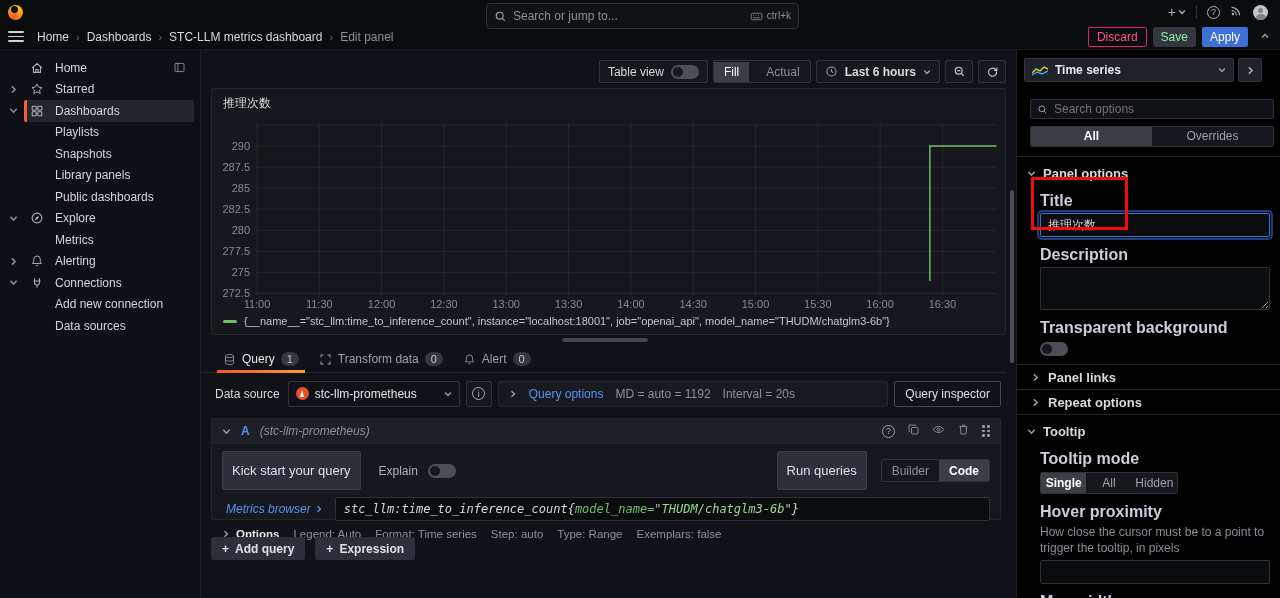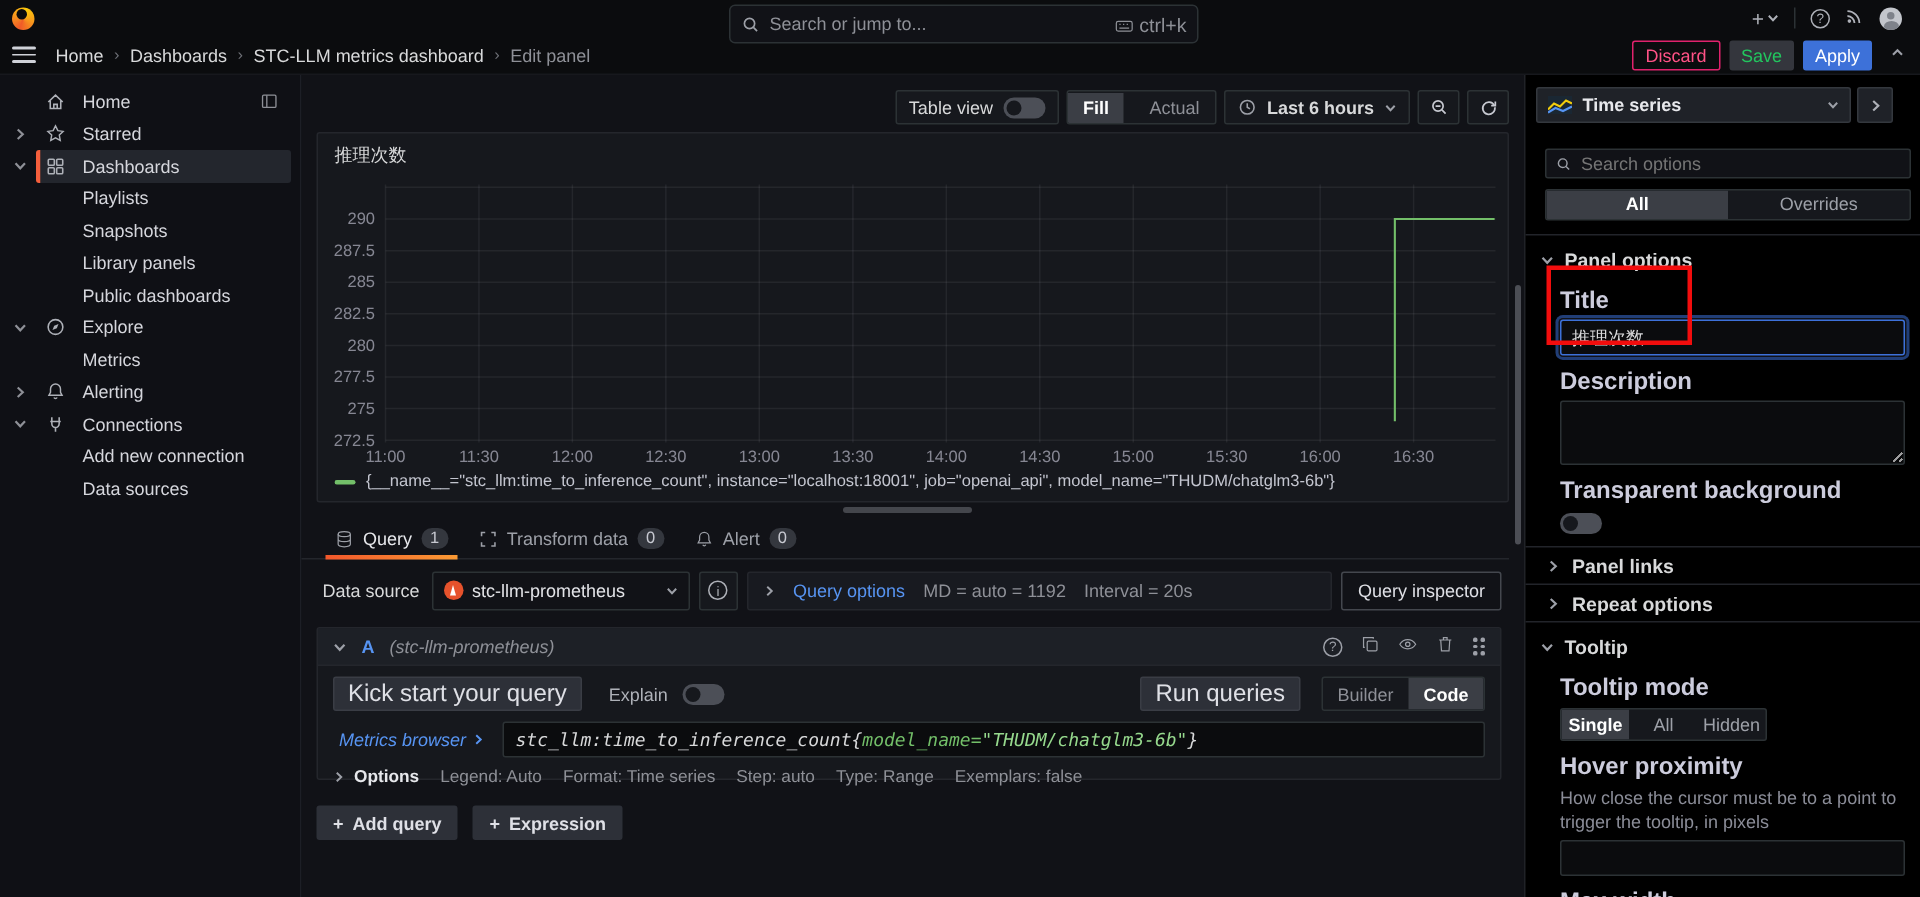--- a/index.html
+++ b/index.html
@@ -9,39 +9,39 @@
 
   
   .topbar { position:relative; height:24px; background:#0b0c0e; display:flex; align-items:center; }
   .logo { width:15px; height:15px; margin-left:8px; border-radius:50%;
     background:conic-gradient(from 200deg,#f05a28,#f8981d,#fbca0a,#f8981d,#f05a28); position:relative; }
   .logo::after { content:''; position:absolute; left:3px; top:1px; width:7px; height:7px;
     border-radius:50%; background:#0b0c0e; }
   .gsearch { position:absolute; left:486px; top:3px; width:313px; height:18px; border:1px solid #2c3235;
     border-radius:4px; background:#111217; display:flex; align-items:center; padding:12px 7px; gap:6px; color:#8e9097; }
   .gsearch .grow { flex:1; }
-  .kbd { display:flex; align-items:flex-end; gap:4px; color:#8e9097; font-size:13px; }
+  .kbd { display:flex; align-items:flex-start; gap:4px; color:#8e9097; font-size:10px; }
   .top-right { margin-left:auto; display:flex; align-items:center; gap:10px; padding-right:12px; color:#aeb1b8; }
   .vdiv { width:1px; height:14px; background:#2c3235; }
   .avatar { width:15px; height:15px; border-radius:50%; background:#c3c6cc; position:relative; overflow:hidden; }
   .avatar::before { content:''; position:absolute; left:5px; top:3px; width:5px; height:5px; border-radius:50%; background:#7e828a; }
   .avatar::after { content:''; position:absolute; left:2.5px; top:9px; width:10px; height:7px; border-radius:50%; background:#7e828a; }
 
   .navbar { height:26px; background:#0b0c0e; display:flex; align-items:center; border-bottom:1px solid #17181d; }
   .burger { width:16px; height:11px; margin:0 13px 0 8px; display:flex; flex-direction:column; justify-content:space-between; }
   .burger i { height:1.8px; background:#d0d2d8; border-radius:1px; }
   .crumbs { display:flex; align-items:center; gap:7px; }
   .crumb { color:#d8d9da; }
   .crumb.last { color:#8e9097; }
   .csep { color:#6e7076; font-size:11px; }
   .nav-actions { margin-left:auto; display:flex; align-items:center; gap:6px; padding-right:10px; }
   .btn { height:20px; border-radius:2px; border:none; font-family:inherit; font-size:12px;
     display:inline-flex; align-items:center; padding:0 8px; cursor:pointer; }
   .btn-danger { background:transparent; border:1px solid #e0226c; color:#ff5286; }
-  .btn-sec { background:#34363d; color:#22c55e; }
+  .btn-sec { background:#34363d; color:#86efac; }
   .btn-prim { background:#3d71d9; color:#ffffff; }
   .chev-up { color:#9da0a8; font-size:10px; margin-left:6px; }
 
   
   .layout { display:flex; height:548px; }
 
   
   .sidebar { width:201px; background:#0f1015; border-right:1px solid #1d1f26; padding-top:7px; overflow:hidden; }
   .s-item { display:flex; align-items:center; height:21.5px; cursor:pointer; }
   .s-chev { width:24px; padding-left:9px; color:#8e9097; display:flex; align-items:center; }
@@ -55,21 +55,21 @@
   .s-right { margin-left:auto; margin-right:8px; color:#8e9097; display:flex; }
   .s-right svg { width:13px; height:13px; }
 
   
   .main { position:relative; width:815px; background:#111217; }
   .viz-toolbar { position:absolute; top:10px; right:10px; display:flex; gap:5px; align-items:center; }
   .tool-group { height:23px; border:1px solid #2c3235; border-radius:2px; background:#16181d;
     display:flex; align-items:center; padding:0 8px; gap:7px; color:#d8d9da; }
   .seg { padding:0; overflow:hidden; }
   .seg span { padding:3px 10px; color:#8e9097; }
-  .seg .on { background:#3b3e45; color:#fff; font-weight:bold; }
+  .seg .on { background:#3b3e45; color:#fff; font-weight:normal; }
   .toggle { width:28px; height:14px; border-radius:8px; background:#4c4f57; position:relative; }
   .toggle::after { content:''; position:absolute; left:2px; top:2px; width:10px; height:10px; border-radius:50%; background:#16181d; }
   .icon-btn { width:28px; justify-content:center; padding:0; color:#c7c9d1; }
   .ig { color:#9da0a8; display:inline-flex; }
   .ig svg { width:13px; height:13px; }
 
   .panel { position:absolute; left:10px; top:38px; width:795px; height:247px;
     background:#16181d; border:1px solid #24262c; border-radius:2px; }
   .panel-title { position:absolute; left:11px; top:6px; color:#d8d9da; }
   #chart-svg { position:absolute; left:0; top:0; }
@@ -111,22 +111,22 @@
   .qc-head { height:25px; background:#1d2026; border-bottom:1px solid #24262c;
     display:flex; align-items:center; padding:0 10px; gap:10px; }
   .qc-ref { color:#5794f2; font-weight:bold; }
   .qc-ds { color:#8e9097; font-style:italic; }
   .qc-icons { margin-left:auto; display:flex; gap:12px; color:#9da0a8; align-items:center; }
   .qc-icons svg { width:13px; height:13px; }
   .grip { display:inline-grid; grid-template-columns:repeat(2,3px); gap:2px; }
   .grip i { width:2.5px; height:2.5px; border-radius:50%; background:#9da0a8; }
   .qc-body { padding:7px 10px 0; }
   .qc-row1 { display:flex; align-items:center; gap:10px; }
-  .btn-gray { background:#2d3038; color:#dfe0e6; border:1px solid #3a3d45; height:23px; border-radius:2px;
-    padding:0 9px; font-size:16px; display:inline-flex; align-items:center; font-family:inherit; }
+  .btn-gray { background:#2d3038; color:#dfe0e6; border:1px solid #3a3d45; height:39px; border-radius:2px;
+    padding:0 9px; font-size:13px; display:inline-flex; align-items:center; font-family:inherit; }
   .explain { color:#aeb1b8; margin-left:8px; }
   .qc-row1 .right { margin-left:auto; display:flex; gap:14px; align-items:center; }
   .bc-seg { display:flex; border:1px solid #2c3235; border-radius:2px; overflow:hidden; height:23px; }
   .bc-seg span { padding:4px 10px; color:#8e9097; }
   .bc-seg .on { background:#3b3e45; color:#fff; font-weight:bold; }
   .qc-row2 { display:flex; align-items:center; gap:8px; margin-top:7px;font-style:italic; }
   .mb-link { color:#5794f2; display:flex; align-items:center; gap:4px; flex:none; padding:0 4px; }
   .expr { flex:1; height:24px; background:#0b0c0e; border:1px solid #2c3235; border-radius:2px;
     display:flex; align-items:center; padding:0 8px; font-family:"DejaVu Sans Mono", monospace; font-size:12px;
     color:#d8d9da; white-space:pre; }

